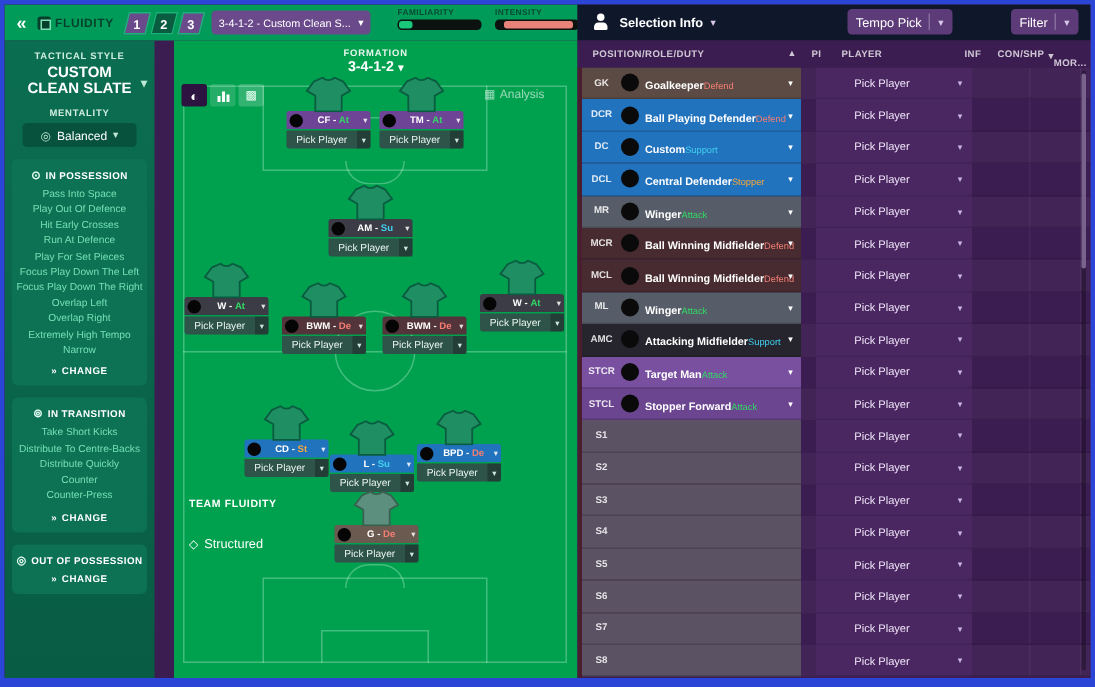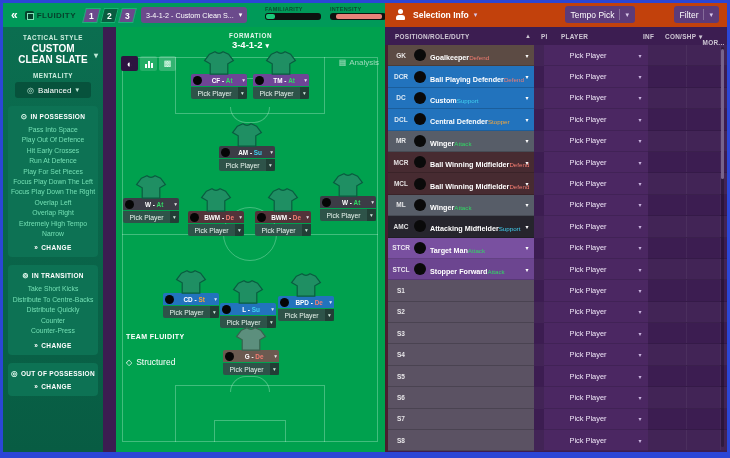--- a/index.html
+++ b/index.html
@@ -2,21 +2,21 @@
 <html><head>
 <meta charset="utf-8">
 <style>
   html,body{margin:0;padding:0;background:#111;}
   *{box-sizing:border-box;font-family:"Liberation Sans",sans-serif;}
   .frame{position:relative;width:730px;height:458px;border:3px solid #2b46d6;border-bottom-width:6px;background:#3c1d51;overflow:hidden;}
 
   
   .topbar{position:absolute;top:0;left:0;width:724px;height:24px;display:flex;}
   .tb-left{width:382px;height:24px;background:#009a59;display:flex;align-items:center;position:relative;}
-  .tb-right{flex:1;height:24px;background:#c2410c;display:flex;align-items:center;position:relative;}
+  .tb-right{flex:1;height:24px;background:#0f172a;display:flex;align-items:center;position:relative;}
   .back{color:#fff;font-weight:bold;font-size:12px;margin:0 7px 0 8px;cursor:pointer;}
   .appicon{width:9px;height:9px;background:#06402c;border-radius:2px;margin-right:3px;position:relative;}
   .appicon::after{content:"";position:absolute;left:2px;top:2px;width:5px;height:5px;border:1px solid #7fe0b4;}
   .apptitle{color:#06402c;font-weight:bold;font-size:8px;letter-spacing:.4px;margin-right:8px;}
   .tabs{display:flex;align-items:center;gap:3px;margin-right:6px;}
   .tab{width:15px;height:15px;transform:skewX(-14deg);background:#6b4a8c;border:1px solid #18b477;display:flex;align-items:center;justify-content:center;cursor:pointer;}
   .tab.sel{background:#0a5c40;}
   .tab span{transform:skewX(14deg);color:#fff;font-weight:bold;font-size:8.5px;}
   .tacdrop{height:16px;background:#6b4a8c;border-radius:3px;display:flex;align-items:center;padding:0 5px;color:#fff;font-size:7.2px;cursor:pointer;max-width:112px;white-space:nowrap;}
   .tacdrop .chev{margin-left:5px;font-size:7px;}
@@ -69,21 +69,21 @@
   .formlabel{font-size:6.3px;font-weight:bold;letter-spacing:.6px;opacity:.9;}
   .formval{font-size:9.5px;font-weight:bold;cursor:pointer;}
   .formval .chev{font-size:7px;margin-left:3px;}
   .viewbtns{position:absolute;left:5px;top:29px;display:flex;gap:2px;}
   .vbtn{width:17px;height:15px;border-radius:2px;display:flex;align-items:center;justify-content:center;cursor:pointer;}
   .vbtn.sel{background:#2d1440;color:#fff;font-size:9px;}
   .vbtn.alt{background:rgba(255,255,255,.14);}
   .bars{display:flex;align-items:flex-end;gap:1px;height:8px;}
   .bars i{display:block;width:2px;background:#fff;}
   .vbtn.alt2{background:rgba(255,255,255,.20);color:#eafff3;font-size:8px;}
-  .analysis{position:absolute;right:6px;top:31px;color:rgba(255,255,255,.6);font-size:8px;cursor:pointer;margin-left:48px;}
+  .analysis{position:absolute;right:22px;top:31px;color:rgba(255,255,255,.6);font-size:8px;cursor:pointer;margin-left:48px;}
   .analysis .icon{font-size:8px;margin-right:3px;}
   .fluid{position:absolute;left:10px;top:306px;color:#fff;}
   .fl-label{font-size:7px;font-weight:bold;letter-spacing:.4px;}
   .fl-value{font-size:8.5px;margin-top:17px;}
   .fl-value .icon{margin-right:4px;font-size:8px;}
 
   
   .pcard{position:absolute;width:56px;cursor:pointer;}
   .shirt{display:block;width:32px;height:24px;margin:0 auto -1px auto;}
   .shirt path{fill:#1f8f63;stroke:#0a5c40;stroke-width:1.5;}

